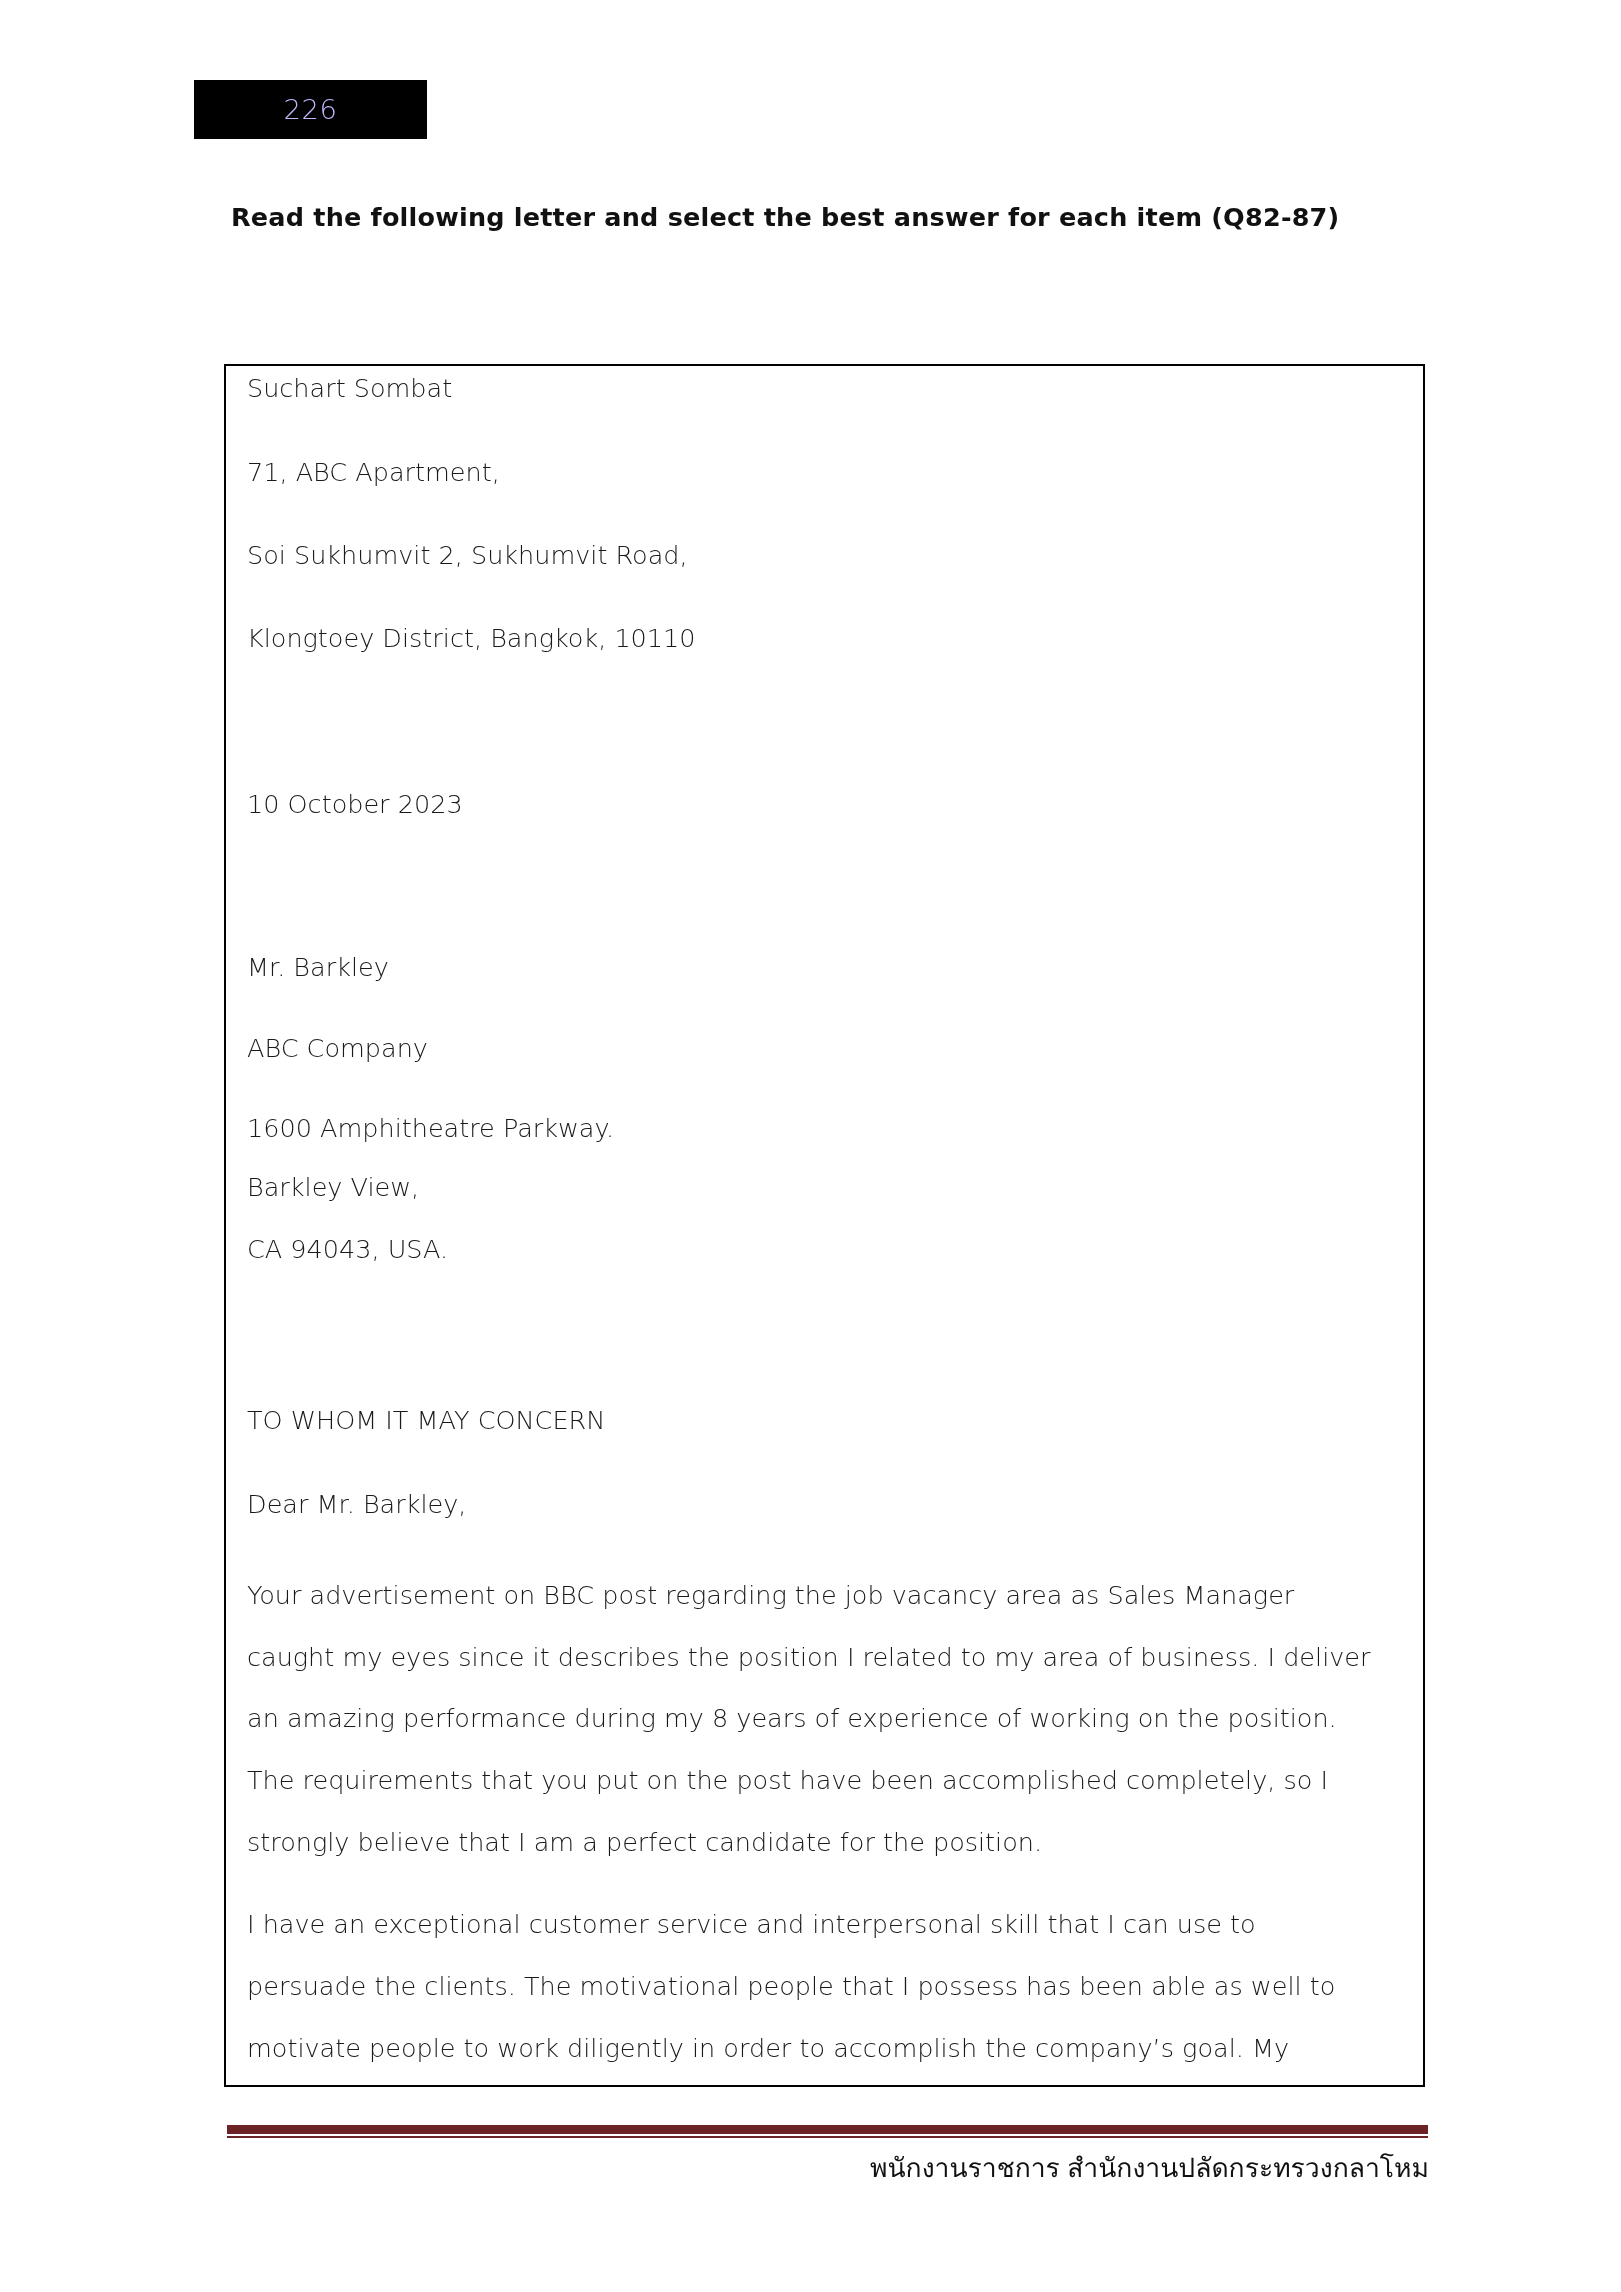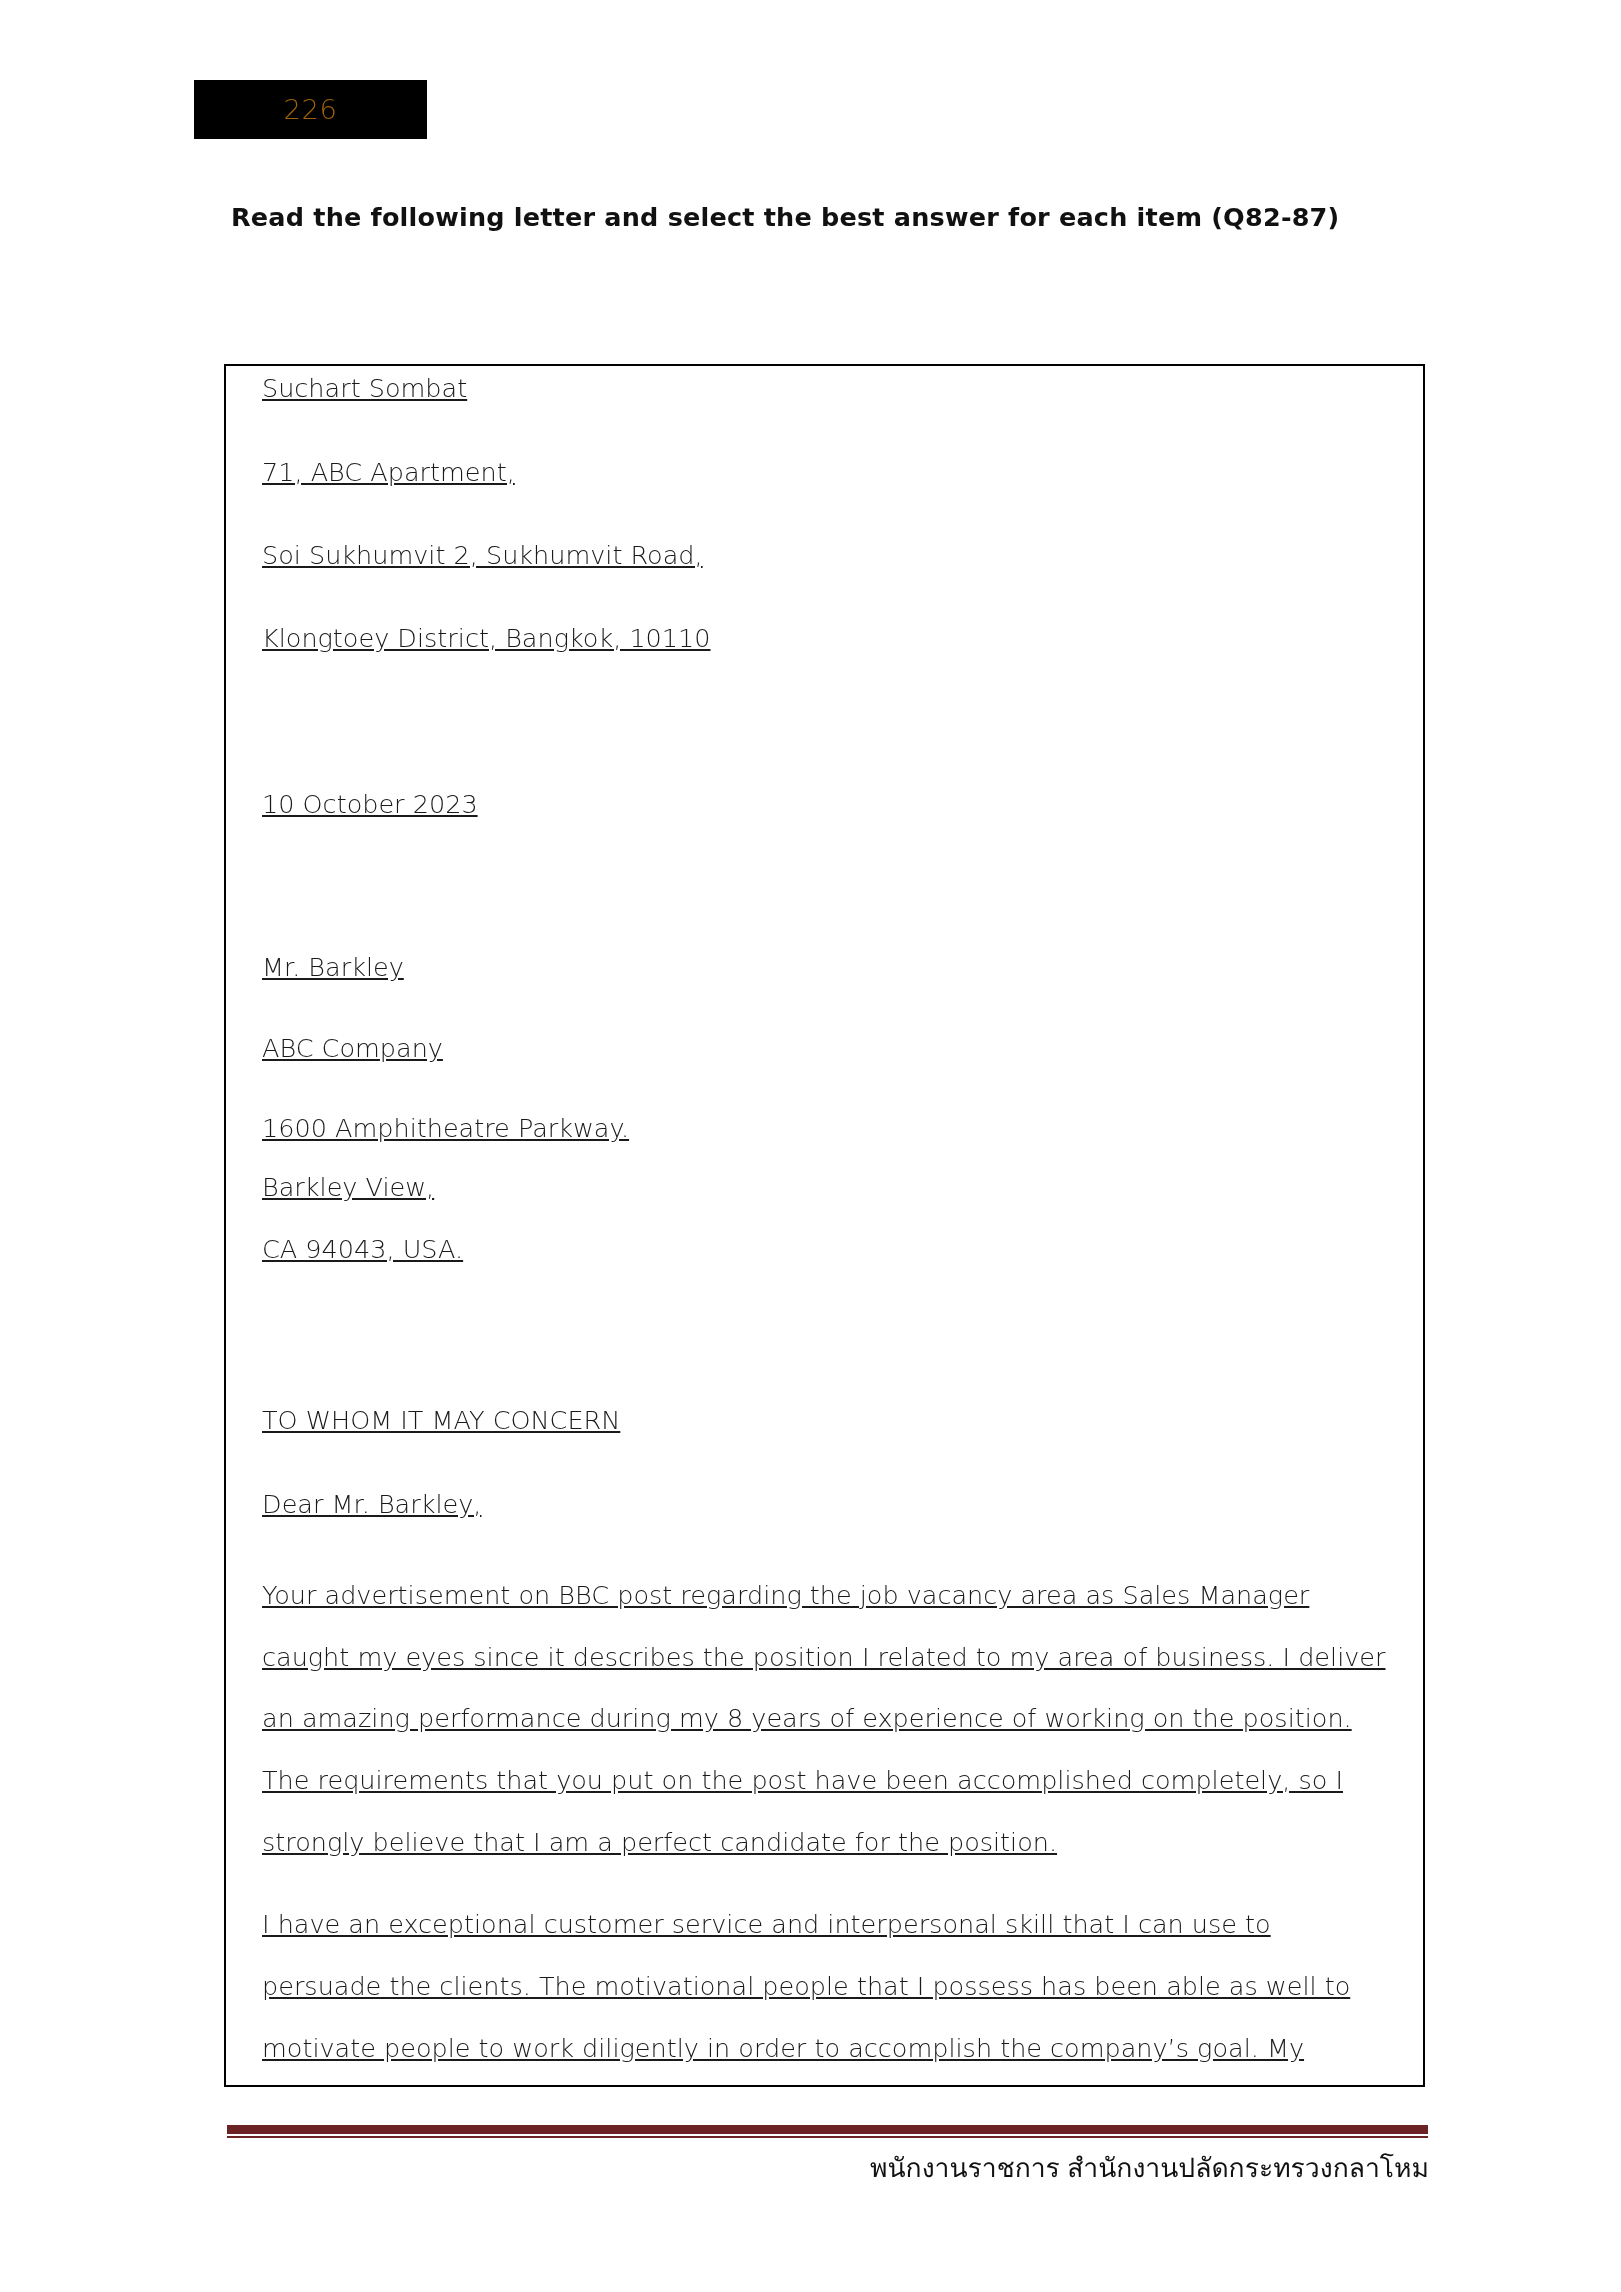--- a/index.html
+++ b/index.html
@@ -1,36 +1,36 @@
 <!DOCTYPE html>
 <html><head>
   <meta charset="utf-8">
   <style>
     html, body { margin: 0; padding: 0; background: #ffffff; }
     body { width: 1621px; height: 2293px; position: relative; overflow: hidden; }
     .page-num-box {
       position: absolute; left: 194px; top: 80px; width: 233px; height: 59px;
-      background: #000000; color: #a16207;
+      background: #000000; color: #c4b5fd;
       font-family: "DejaVu Sans", sans-serif; font-size: 27.4px; font-weight: 300;
       display: flex; align-items: center; justify-content: center;
       letter-spacing: 0.5px;
     }
     .heading {
       position: absolute; left: 231px; top: 202px;
       font-family: "DejaVu Sans", sans-serif; font-weight: bold; font-size: 25.5px;
       color: #111111; white-space: nowrap; letter-spacing: 0.2px; text-align: center;
     }
     .letter-box {
       position: absolute; left: 224px; top: 364px; width: 1197px; height: 1719px;
       border: 2.5px solid #000000; box-sizing: content-box;
     }
     .ln {
-      position: absolute; left: 262px;
+      position: absolute; left: 247px;
       font-family: "DejaVu Sans", sans-serif; font-size: 25.5px; font-weight: 300;
-      color: #1a1a1a; white-space: nowrap; line-height: 29px; text-decoration: underline;
+      color: #1a1a1a; white-space: nowrap; line-height: 29px;
     }
     .rule-thick {
       position: absolute; left: 227px; top: 2125px; width: 1201px; height: 8.8px; background: #6b2326;
     }
     .rule-thin {
       position: absolute; left: 227px; top: 2136px; width: 1201px; height: 2px; background: #6b2326;
     }
     .footer {
       position: absolute; right: 192px; top: 2147px;
       font-family: Liberation Sans, sans-serif; font-size: 26.5px; color: #111111; white-space: nowrap;

